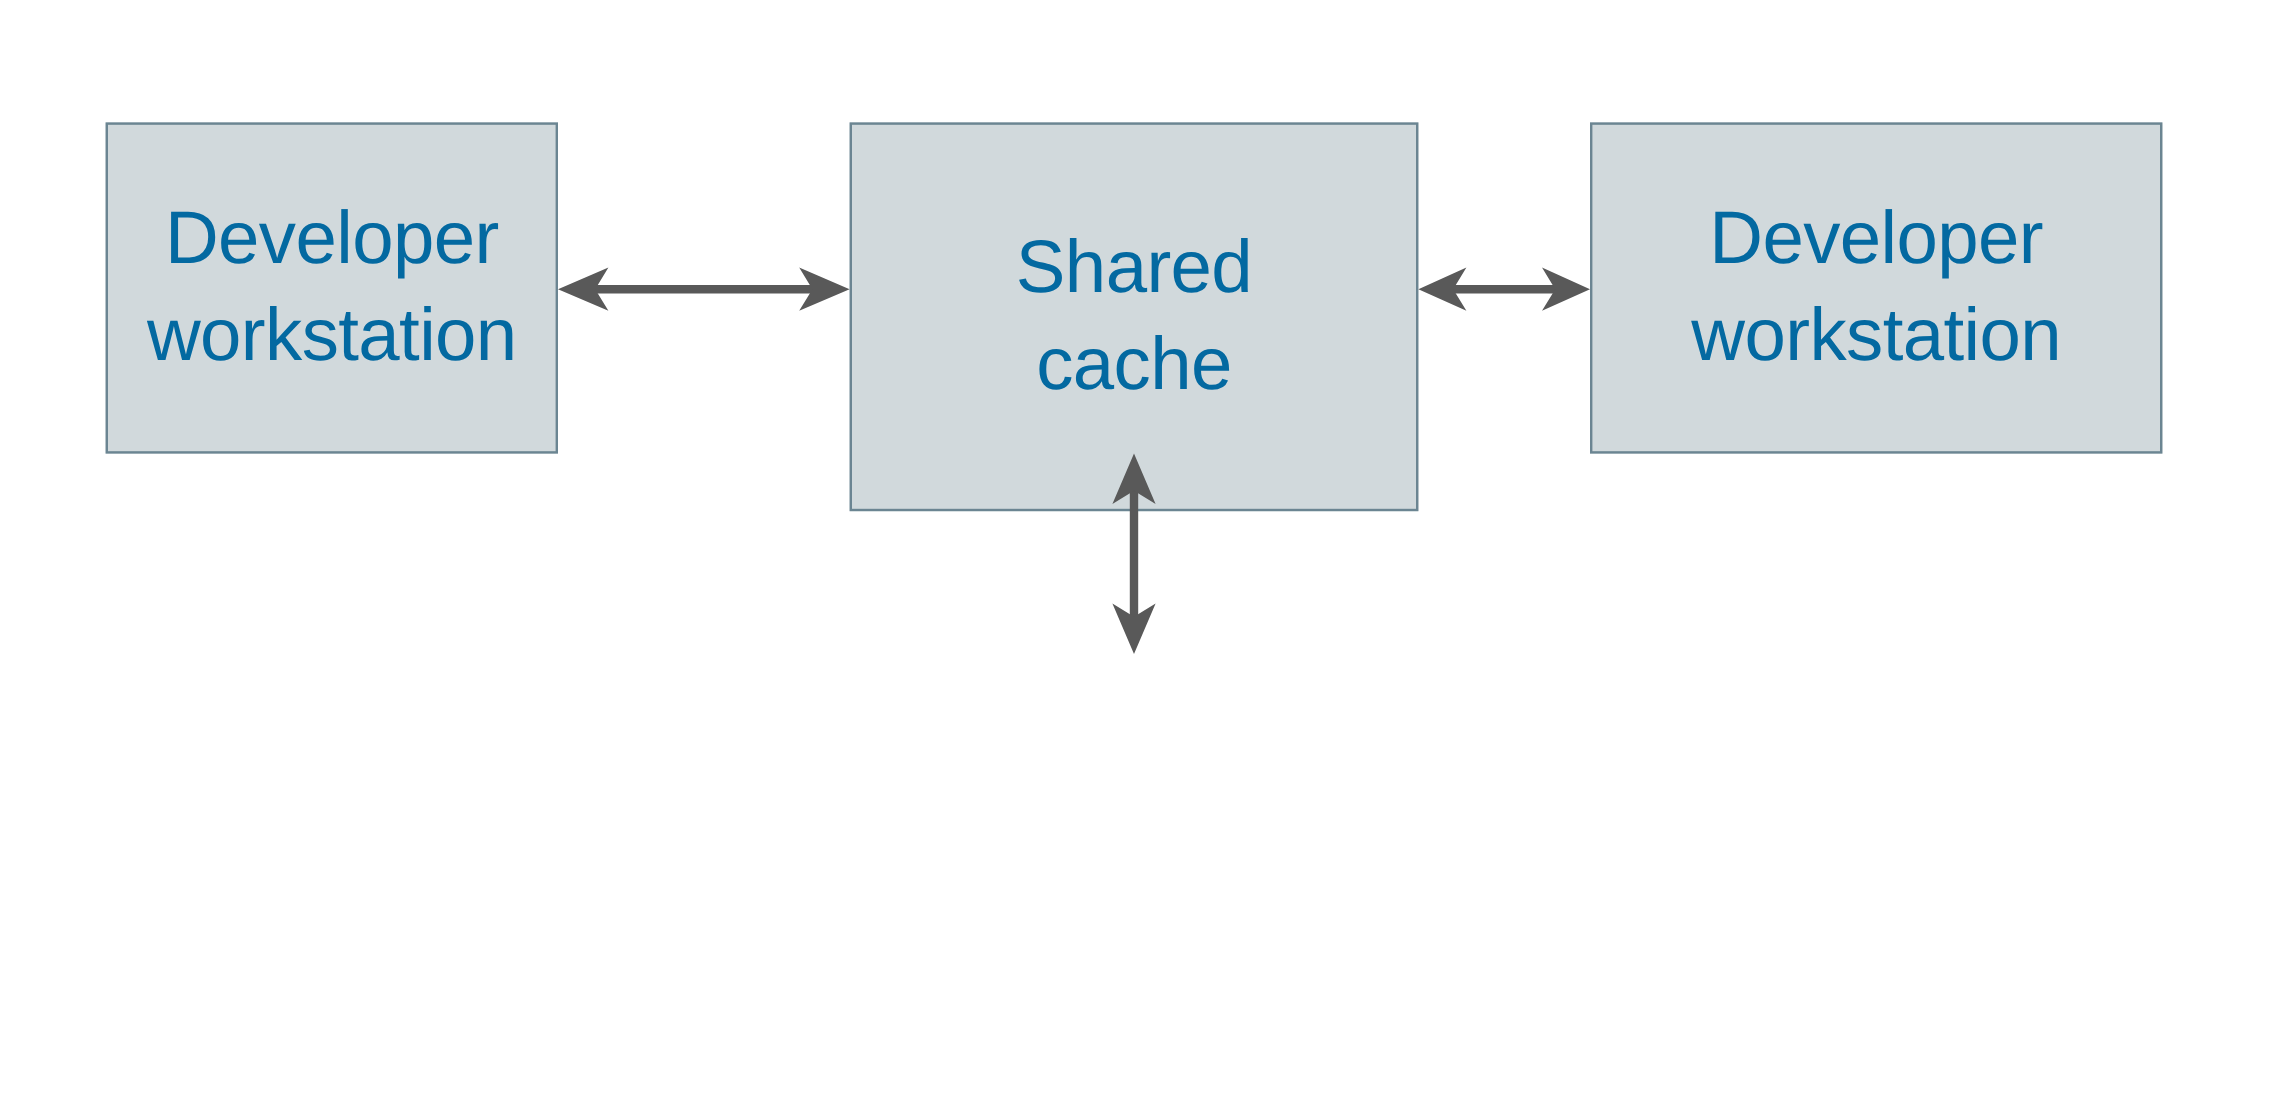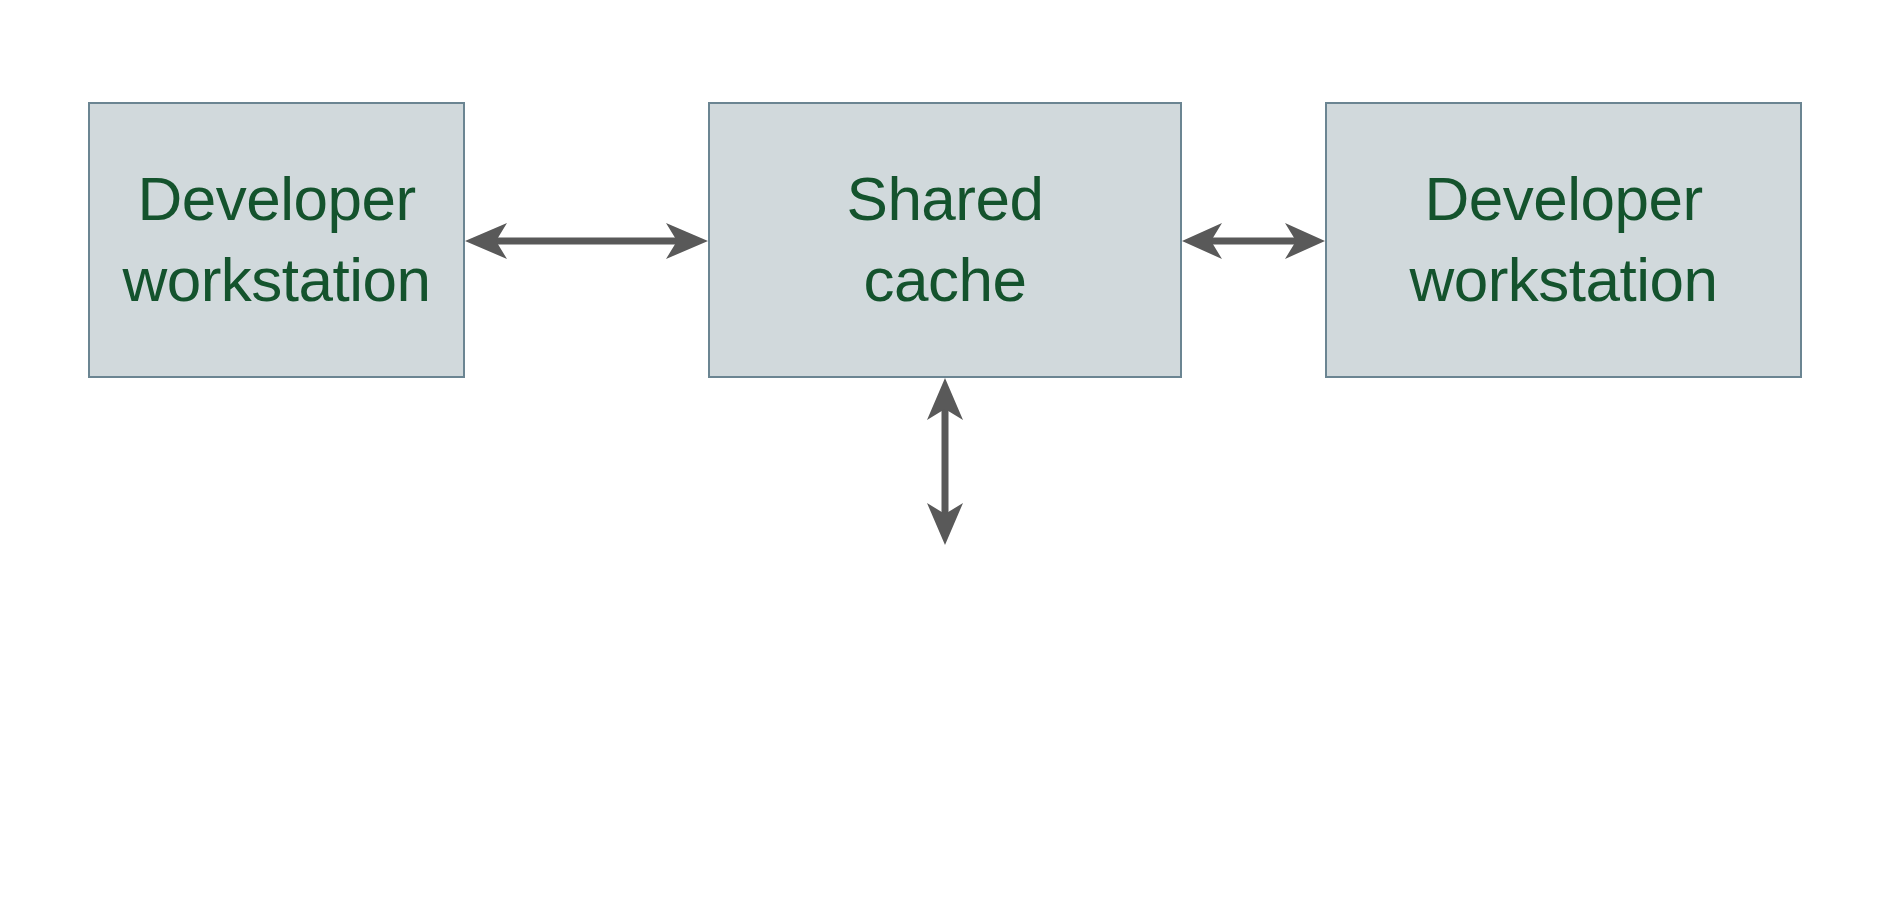--- a/index.html
+++ b/index.html
@@ -26,36 +26,36 @@
     display: flex;
     align-items: center;
     justify-content: center;
     text-align: center;
   }
   .node-label {
     font-family: "Liberation Sans", sans-serif;
     font-size: 62px;
     line-height: 1.30;
     font-weight: 400;
-    color: #14532d;
+    color: #0369a1;
     letter-spacing: -0.5px;
     white-space: pre-line;
     padding: 0 10px;
   }
   .edge {
     position: absolute;
     pointer-events: none;
   }
   .edge svg {
     display: block;
     overflow: visible;
   }
   
   #node-dev-left   { left: 88px;   top: 102px; width: 377px; height: 276px; }
-  #node-shared     { left: 708px;  top: 102px; width: 474px; height: 276px; }
+  #node-shared     { left: 708px;  top: 102px; width: 474px; height: 324px; }
   #node-dev-right  { left: 1325px; top: 102px; width: 477px; height: 276px; }
   #node-ci         { left: 708px;  top: 545px; width: 474px; height: 278px; }
   
   #edge-left-shared  { left: 463px;  top: 205px; width: 247px; height: 72px; }
   #edge-shared-right { left: 1180px; top: 205px; width: 147px; height: 72px; }
   #edge-shared-ci    { left: 909px;  top: 376px; width: 72px;  height: 171px; }
 </style>
 </head>
 <body>
 

